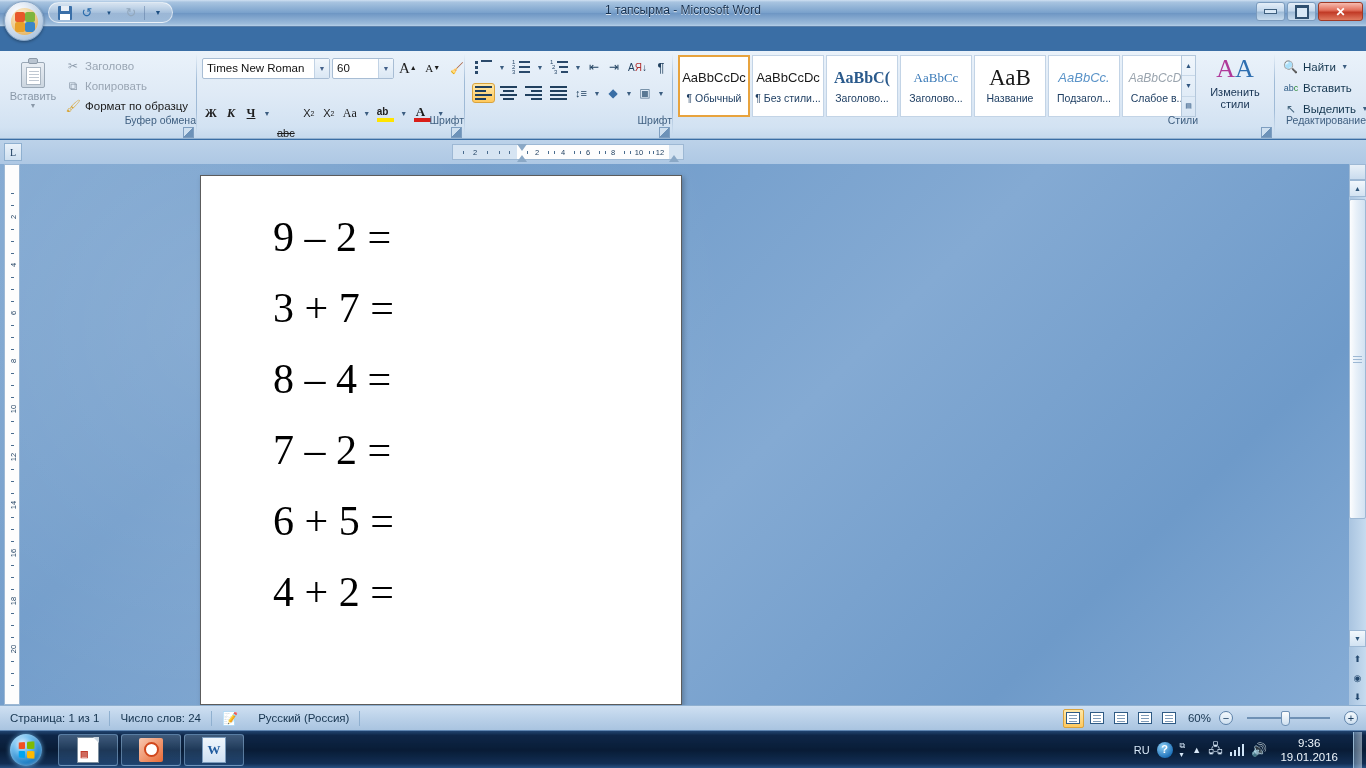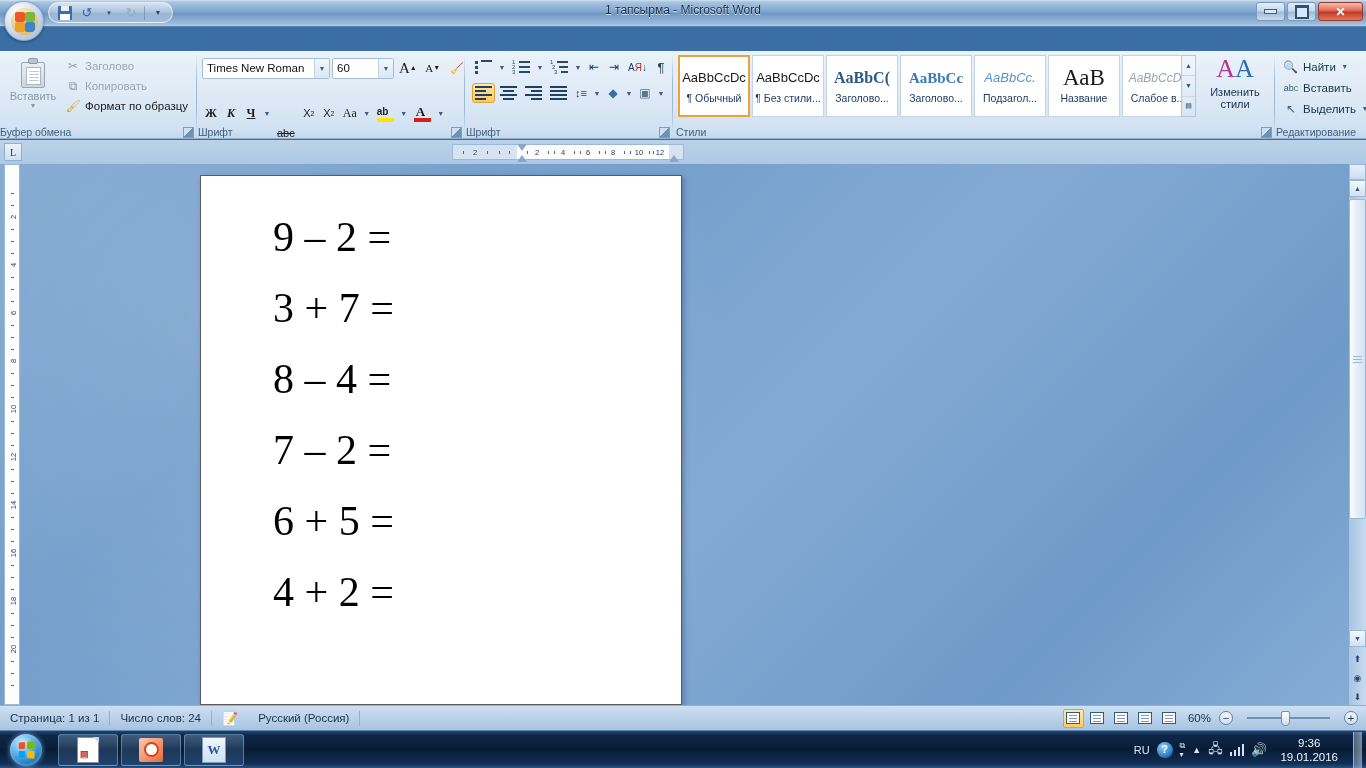--- a/index.html
+++ b/index.html
@@ -89,21 +89,21 @@
   }
 
   .ribbon {
     position: absolute; left: 0; top: 51px; width: 1366px; height: 88px;
     background: linear-gradient(to bottom, #eaf2fa 0%, #dfeaf6 50%, #d2e2f2 88%, #c5d9ed 100%);
     border-bottom: 1px solid #93b2d1;
   }
   .rgroup { position: absolute; top: 0; height: 88px; }
   .rgroup-body { position: absolute; left: 0; top: 2px; right: 0; bottom: 17px; }
   .rgroup-label {
-    position: absolute; left: 0; bottom: 1px; width: 100%; text-align: left;
+    position: absolute; left: 0; bottom: 13px; width: 100%; text-align: right;
     font-size: 10.5px; color: #3f5f80;
   }
   .rsep { position: absolute; top: 3px; width: 1px; height: 80px;
     background: linear-gradient(to bottom, rgba(150,175,205,0) 0%, #9fbad6 35%, #9fbad6 70%, rgba(150,175,205,0) 100%); }
   .dlg-launcher {
     position: absolute; right: 2px; bottom: 1px; width: 12px; height: 12px;
     display: flex; align-items: center; justify-content: center;
     font-size: 9px; color: #3b6f9e; cursor: default;
   }
   .dlg-launcher:after {
@@ -583,30 +583,30 @@
           </div>
           <div class="scard">
             <span class="prev">AaBbCcDc</span>
             <span class="nm">¶ Без стили...</span>
           </div>
           <div class="scard">
             <span class="prev" style="font-family:'Liberation Serif',serif;font-weight:bold;color:#2a5a8c;font-size:16px;">AaBbC(</span>
             <span class="nm">Заголово...</span>
           </div>
           <div class="scard">
-            <span class="prev" style="font-family:'Liberation Serif',serif;font-weight:bold;color:#3a7ab8;font-size:15px;">AaBbCc</span>
+            <span class="prev" style="font-family:'Liberation Serif',serif;font-weight:normal;color:#3a7ab8;font-size:13px;">AaBbCc</span>
             <span class="nm">Заголово...</span>
+          </div>
+          <div class="scard">
+            <span class="prev" style="font-family:'Liberation Serif',serif;font-size:23px;color:#1a1a1a;">АаВ</span>
+            <span class="nm">Название</span>
           </div>
           <div class="scard">
             <span class="prev" style="font-style:italic;color:#5a93c8;font-size:13px;">AaBbCc.</span>
             <span class="nm">Подзагол...</span>
-          </div>
-          <div class="scard">
-            <span class="prev" style="font-family:'Liberation Serif',serif;font-size:23px;color:#1a1a1a;">АаВ</span>
-            <span class="nm">Название</span>
           </div>
           <div class="scard">
             <span class="prev" style="font-style:italic;color:#9aa4ae;font-size:12px;">AaBbCcDc</span>
             <span class="nm">Слабое в...</span>
           </div>
         </div>
         <div class="gal-scroll">
           <div>▲</div>
           <div>▼</div>
           <div>▤</div>

